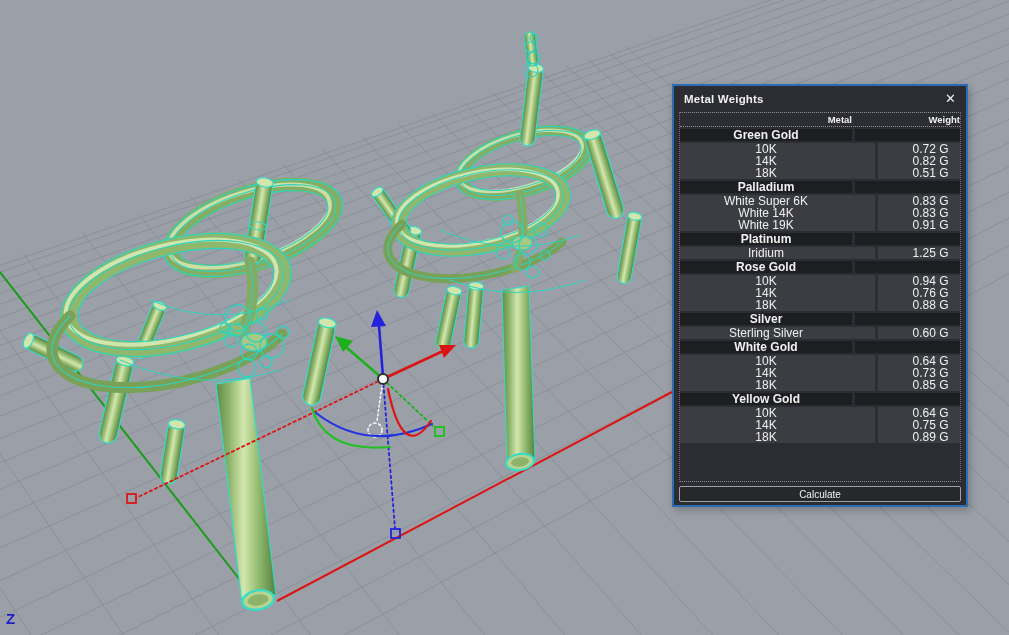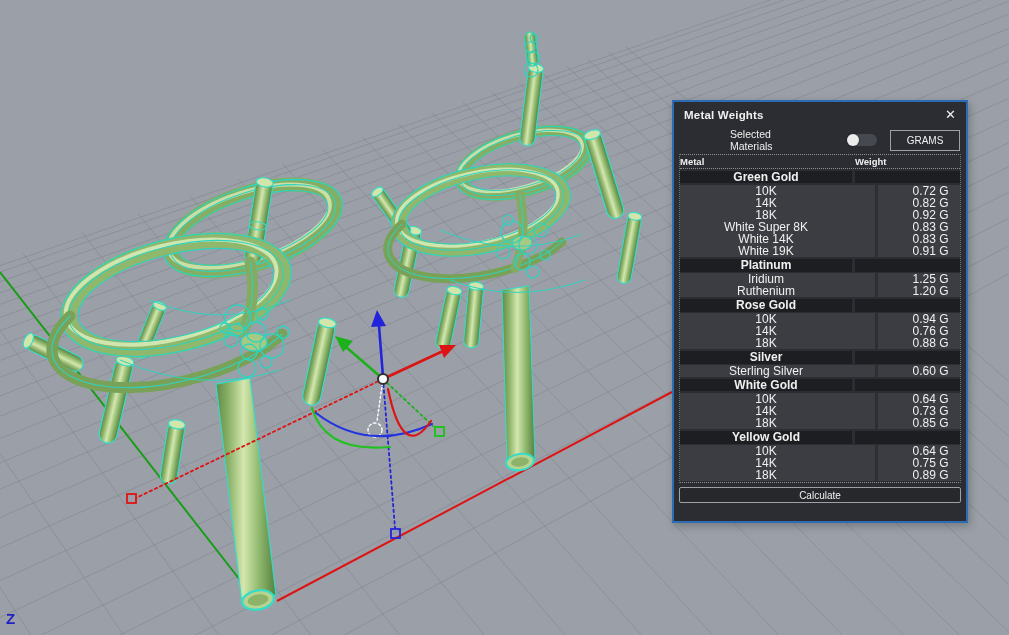--- a/index.html
+++ b/index.html
@@ -10,21 +10,21 @@
   }
   
   .viewport{position:absolute;left:0;top:0;width:1009px;height:635px;background:#9ba0a8;}
   .viewport svg{position:absolute;left:0;top:0;}
   .z-label{
     position:absolute;left:6px;top:611px;color:#2020c8;font-weight:bold;
     font-size:15px;line-height:15px;user-select:none;
   }
   
   .panel{
-    position:absolute;left:672px;top:100px;width:296px;height:423px;
+    position:absolute;left:672px;top:84px;width:296px;height:423px;
     box-sizing:border-box;border:2px solid #2b6cb5;background:#2b2d32;
     display:flex;flex-direction:column;color:#f0f0f0;
     box-shadow:2px 3px 8px rgba(0,0,0,.25);
   }
   .panel-titlebar{height:25px;display:flex;align-items:center;padding:0 10px;flex:0 0 auto;}
   .panel-title{font-size:11.5px;font-weight:600;letter-spacing:.2px;}
   .panel-close{margin-left:auto;font-size:13px;font-weight:bold;cursor:pointer;line-height:13px;}
   .panel-controls{height:26px;display:flex;align-items:center;flex:0 0 auto;padding:0 6px;}
   .sel-label{font-size:10.5px;margin-left:50px;}
   .toggle{
@@ -42,28 +42,28 @@
   }
   .table{
     margin:1px 5px 0 5px;flex:1 1 auto;overflow:hidden;
     border:1px dotted #8f8f8f;border-left-color:#6f6f6f;border-right-color:#6f6f6f;
     box-sizing:border-box;
   }
   .t-head{
     display:grid;grid-template-columns:172px 3px 1fr;height:13px;
     align-items:center;border-bottom:1px dotted #8f8f8f;font-size:9.5px;font-weight:600;
   }
-  .t-head span{text-align:left;}
+  .t-head span{text-align:right;}
   .t-row{display:grid;grid-template-columns:172px 3px 1fr;font-size:12px;align-items:center;}
   .t-item{height:12.1px;background:#3b3d42;gap:23px;}
   .t-item .gap{background:rgba(0,0,0,.22);height:100%;}
   .t-group{height:12.6px;background:#1d1e22;margin:1.6px 0;font-weight:600;}
   .t-group .gap{background:#2b2d32;height:100%;}
   .c1,.c2{text-align:center;white-space:nowrap;overflow:hidden;}
-  .calc-wrap{flex:0 0 auto;padding:4px 5px 18px 5px;border-radius:9px;}
+  .calc-wrap{flex:0 0 auto;padding:4px 5px 3px 5px;border-radius:9px;}
   .calc-btn{
     display:block;width:100%;height:16px;background:#26282c;border:1px solid #9da0a4;
     border-radius:2px;color:#f0f0f0;font-size:10px;font-family:inherit;cursor:pointer;padding:0;
   }
 </style>
 </head>
 <body>
 
 <div class="viewport" style="background: rgb(155, 160, 168);">
 <svg width="1009" height="635" viewBox="0 0 1009 635">
@@ -302,27 +302,20 @@
   </g>
 </svg>
 <div class="z-label">Z</div>
 </div>
 
 <div class="panel">
   <div class="panel-titlebar">
     <span class="panel-title">Metal Weights</span>
     <span class="panel-close">✕</span>
   </div>
-  <div class="panel-controls">
-    <span class="sel-label">Selected Materials</span>
-    <span class="toggle">
-      <span class="knob"></span>
-    </span>
-    <button class="grams-btn">GRAMS</button>
-  </div>
   <div class="table">
     <div class="t-head">
       <span>Metal</span>
       <span class="gap"></span>
       <span>Weight</span>
     </div>
     <div id="t-body">
         <div class="t-row t-group">
           <span class="c1">Green Gold</span>
           <span class="gap"></span>
@@ -334,24 +327,29 @@
           <span class="c2">0.72 G</span>
         </div>
         <div class="t-row t-item">
           <span class="c1">14K</span>
           <span class="gap"></span>
           <span class="c2">0.82 G</span>
         </div>
         <div class="t-row t-item">
           <span class="c1">18K</span>
           <span class="gap"></span>
-          <span class="c2">0.92 G</span>
-        </div>
-        <div class="t-row t-item">
-          <span class="c1">White Super 8K</span>
+          <span class="c2">0.51 G</span>
+        </div>
+        <div class="t-row t-group">
+          <span class="c1">Palladium</span>
+          <span class="gap"></span>
+          <span class="c2"></span>
+        </div>
+        <div class="t-row t-item">
+          <span class="c1">White Super 6K</span>
           <span class="gap"></span>
           <span class="c2">0.83 G</span>
         </div>
         <div class="t-row t-item">
           <span class="c1">White 14K</span>
           <span class="gap"></span>
           <span class="c2">0.83 G</span>
         </div>
         <div class="t-row t-item">
           <span class="c1">White 19K</span>
@@ -360,25 +358,20 @@
         </div>
         <div class="t-row t-group">
           <span class="c1">Platinum</span>
           <span class="gap"></span>
           <span class="c2"></span>
         </div>
         <div class="t-row t-item">
           <span class="c1">Iridium</span>
           <span class="gap"></span>
           <span class="c2">1.25 G</span>
-        </div>
-        <div class="t-row t-item">
-          <span class="c1">Ruthenium</span>
-          <span class="gap"></span>
-          <span class="c2">1.20 G</span>
         </div>
         <div class="t-row t-group">
           <span class="c1">Rose Gold</span>
           <span class="gap"></span>
           <span class="c2"></span>
         </div>
         <div class="t-row t-item">
           <span class="c1">10K</span>
           <span class="gap"></span>
           <span class="c2">0.94 G</span>

